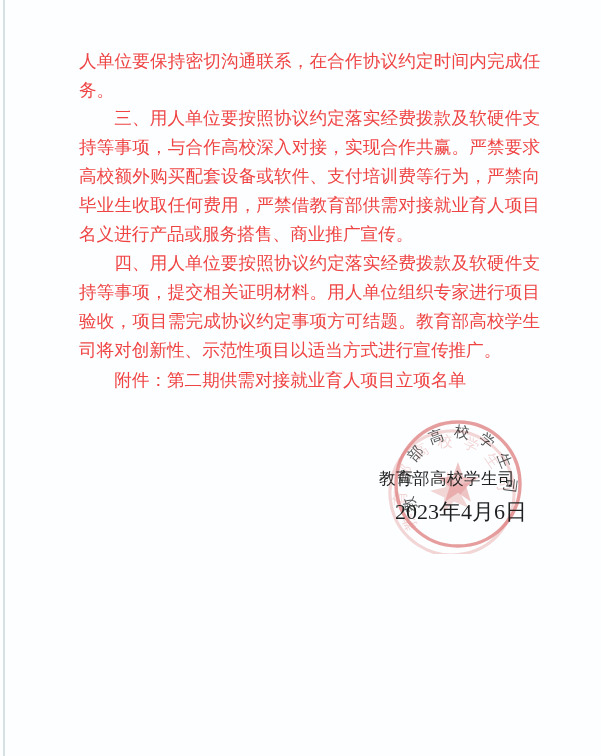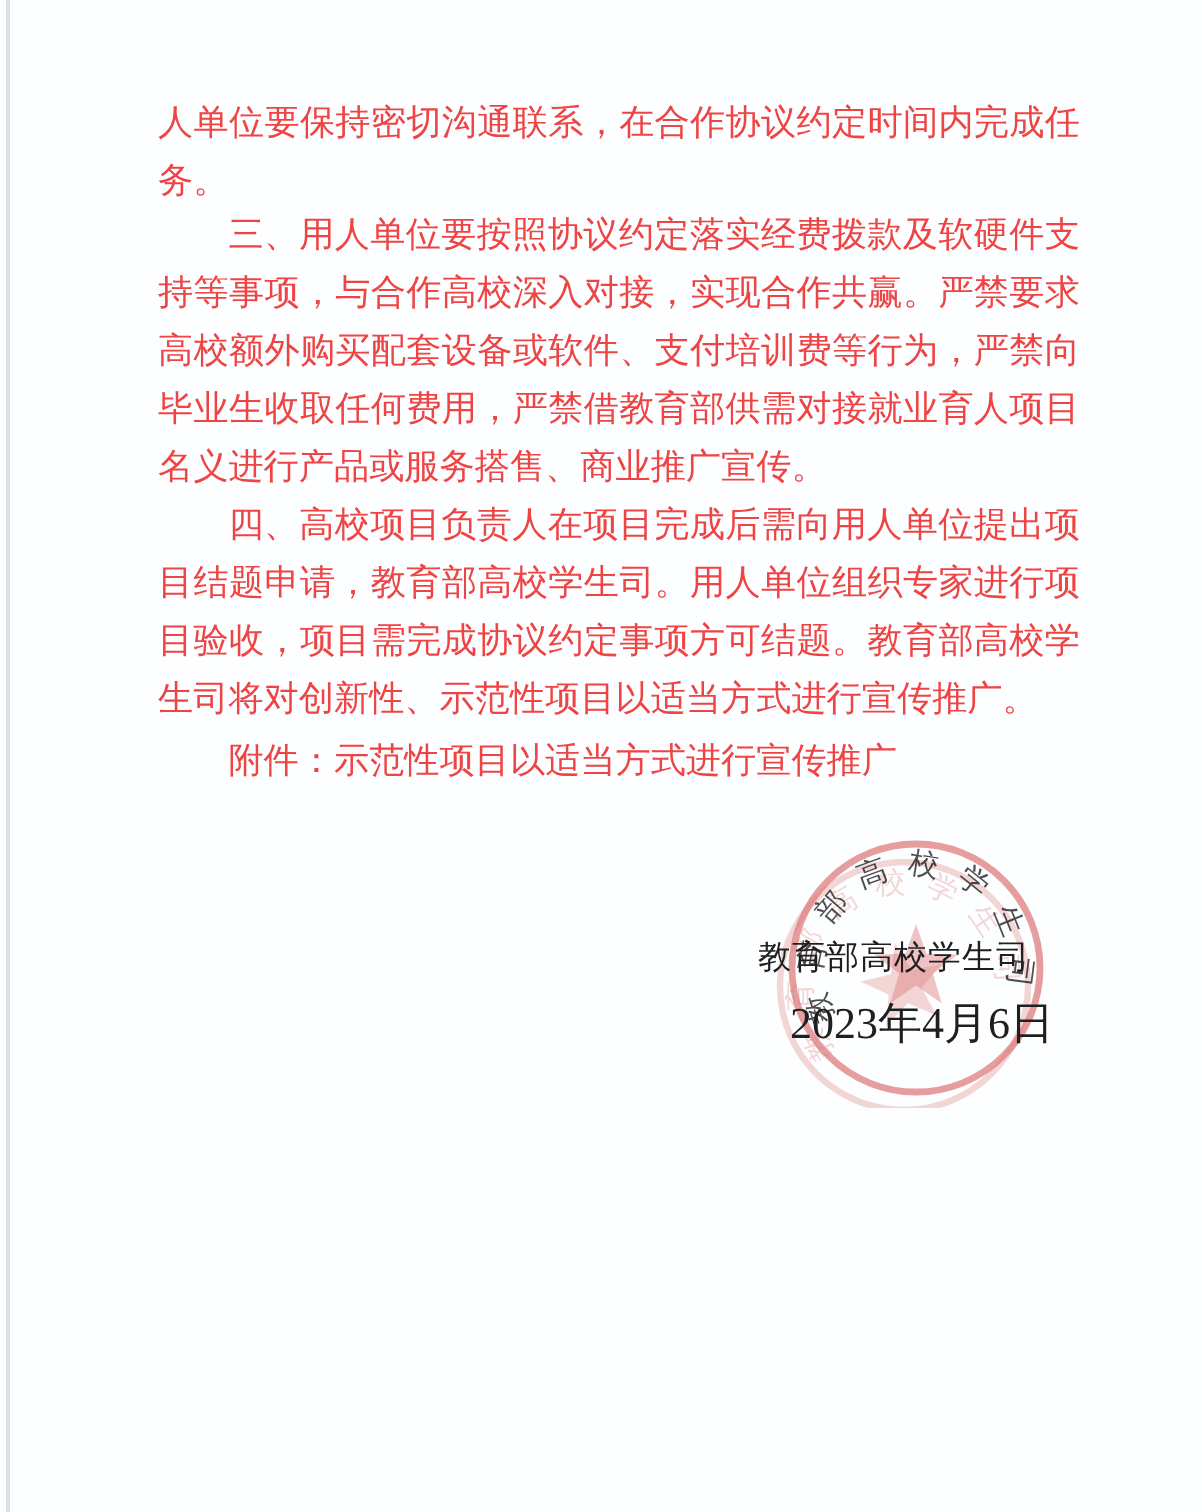--- a/index.html
+++ b/index.html
@@ -74,21 +74,21 @@
         <text font-size="15" letter-spacing="9" fill-opacity="0.85" font-family="Liberation Serif, DejaVu Serif, serif">
           <textPath href="#sealArc" startOffset="1%">教育部高校学生司</textPath>
         </text>
       </g>
     </svg>
   </div>
 
   <div class="doc-body">
     <p>人单位要保持密切沟通联系，在合作协议约定时间内完成任务。</p>
     <p class="indent">三、用人单位要按照协议约定落实经费拨款及软硬件支持等事项，与合作高校深入对接，实现合作共赢。严禁要求高校额外购买配套设备或软件、支付培训费等行为，严禁向毕业生收取任何费用，严禁借教育部供需对接就业育人项目名义进行产品或服务搭售、商业推广宣传。</p>
-    <p class="indent">四、高校项目负责人在项目完成后需向用人单位提出项目结题申请，教育部高校学生司。用人单位组织专家进行项目验收，项目需完成协议约定事项方可结题。教育部高校学生司将对创新性、示范性项目以适当方式进行宣传推广。</p>
-    <p class="attachment">附件：示范性项目以适当方式进行宣传推广</p>
+    <p class="indent">四、用人单位要按照协议约定落实经费拨款及软硬件支持等事项，提交相关证明材料。用人单位组织专家进行项目验收，项目需完成协议约定事项方可结题。教育部高校学生司将对创新性、示范性项目以适当方式进行宣传推广。</p>
+    <p class="attachment">附件：第二期供需对接就业育人项目立项名单</p>
   </div>
 
   <div class="signature-line">教育部高校学生司</div>
 
   <div class="date-line">2023年4月6日</div>
 
 </div>
 
 </body></html>

